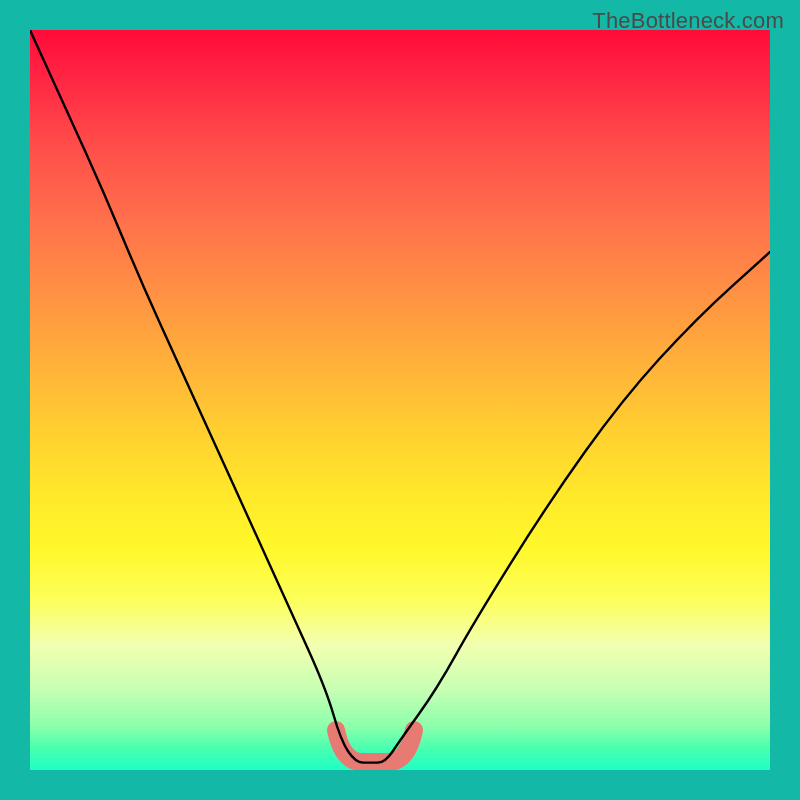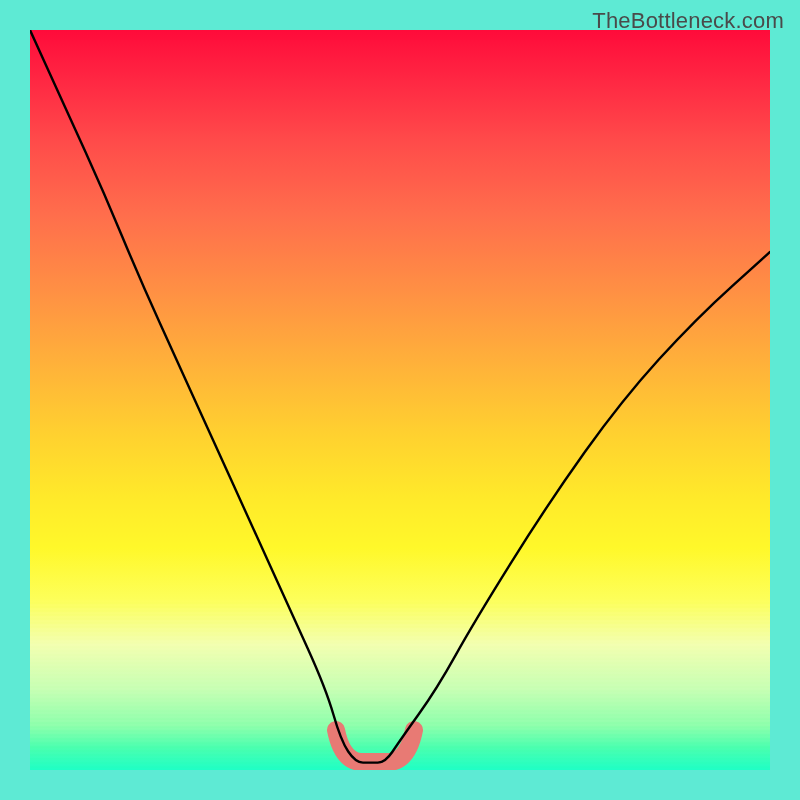--- a/index.html
+++ b/index.html
@@ -1,21 +1,21 @@
 <!DOCTYPE html>
 <html><head>
 <meta charset="utf-8">
 <style>
   * { margin: 0; padding: 0; box-sizing: border-box; }
   html, body { width: 800px; height: 800px; overflow: hidden; background: #000; }
   .frame {
     position: relative;
     width: 800px;
     height: 800px;
-    background: #5eead4;
+    background: #14b8a6;
   }
   .plot-area {
     position: absolute;
     left: 30px;
     top: 30px;
     width: 740px;
     height: 740px;
     background: linear-gradient(to bottom,
       #ff0b3a 0%,
       #ff2843 7%,

